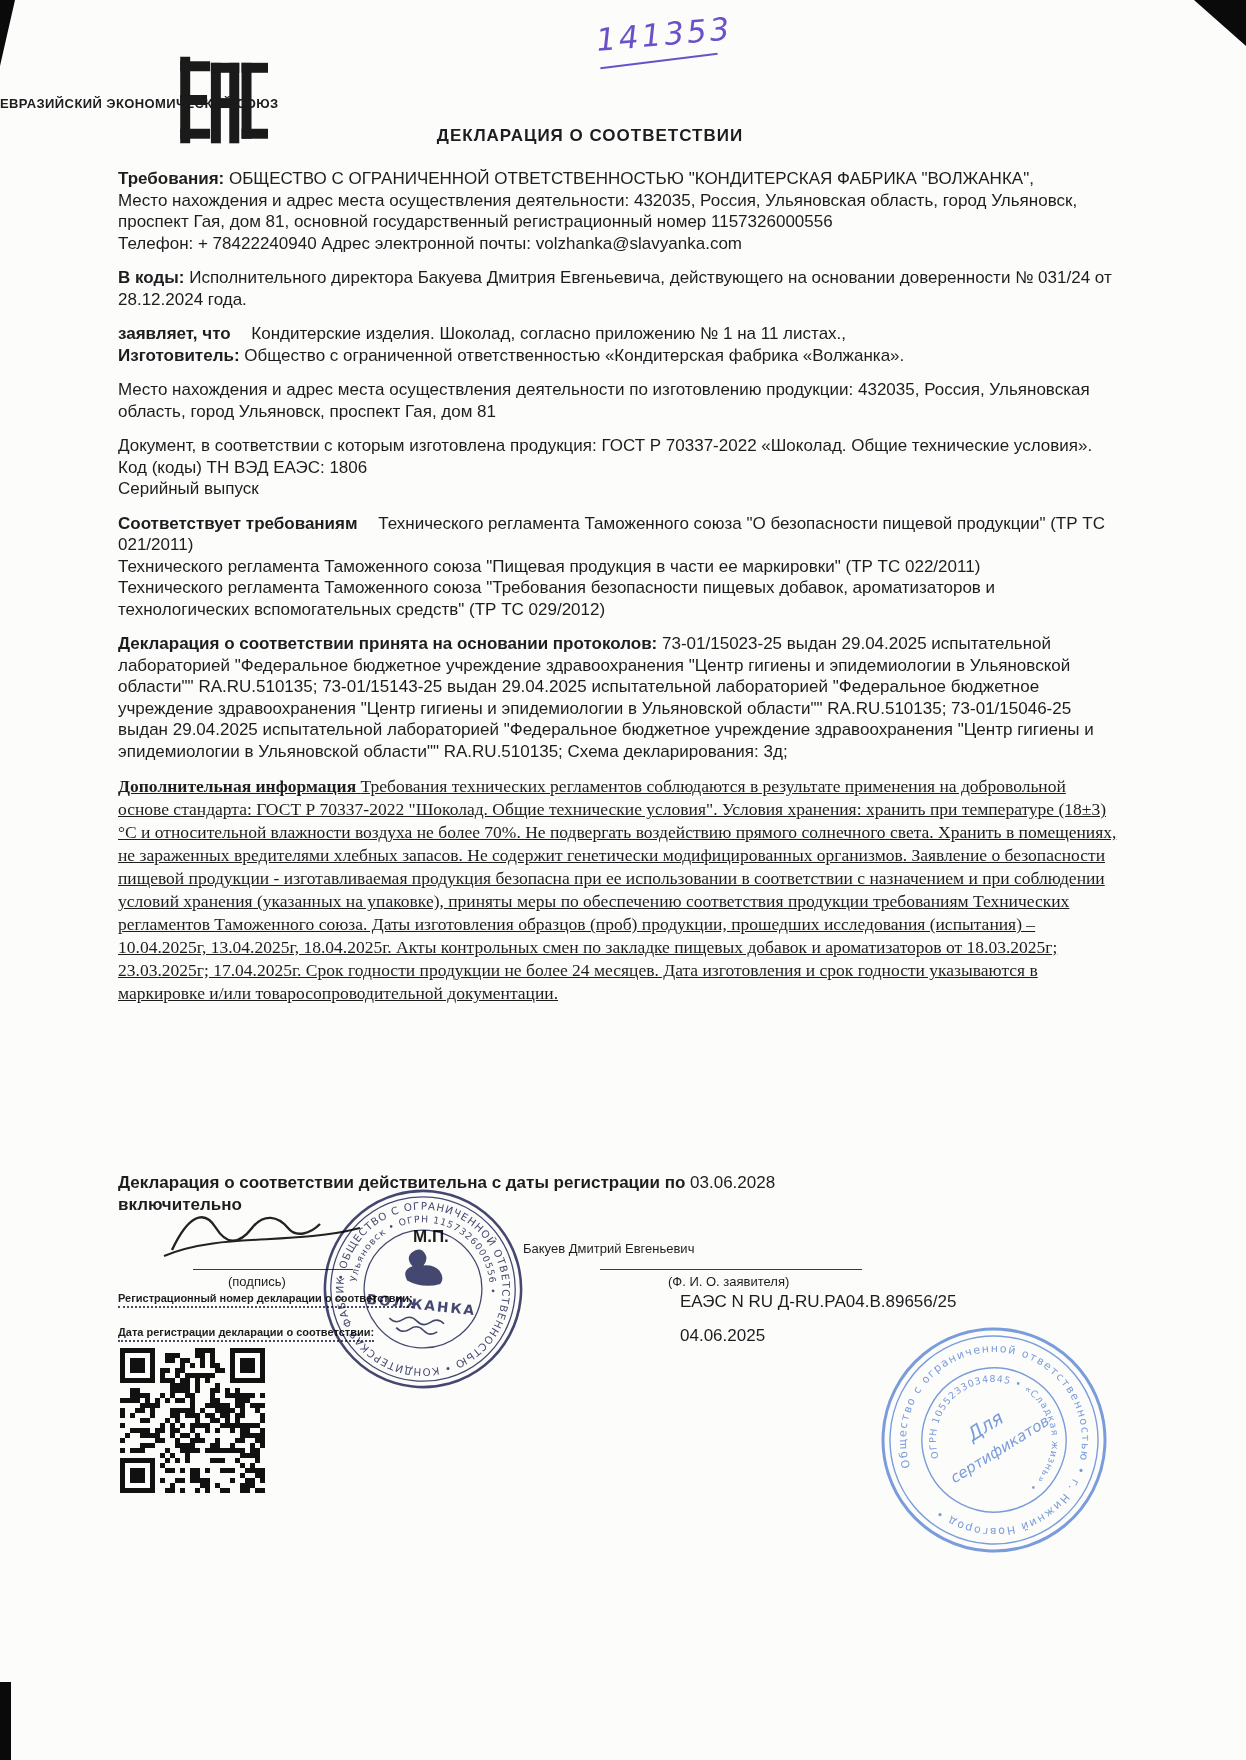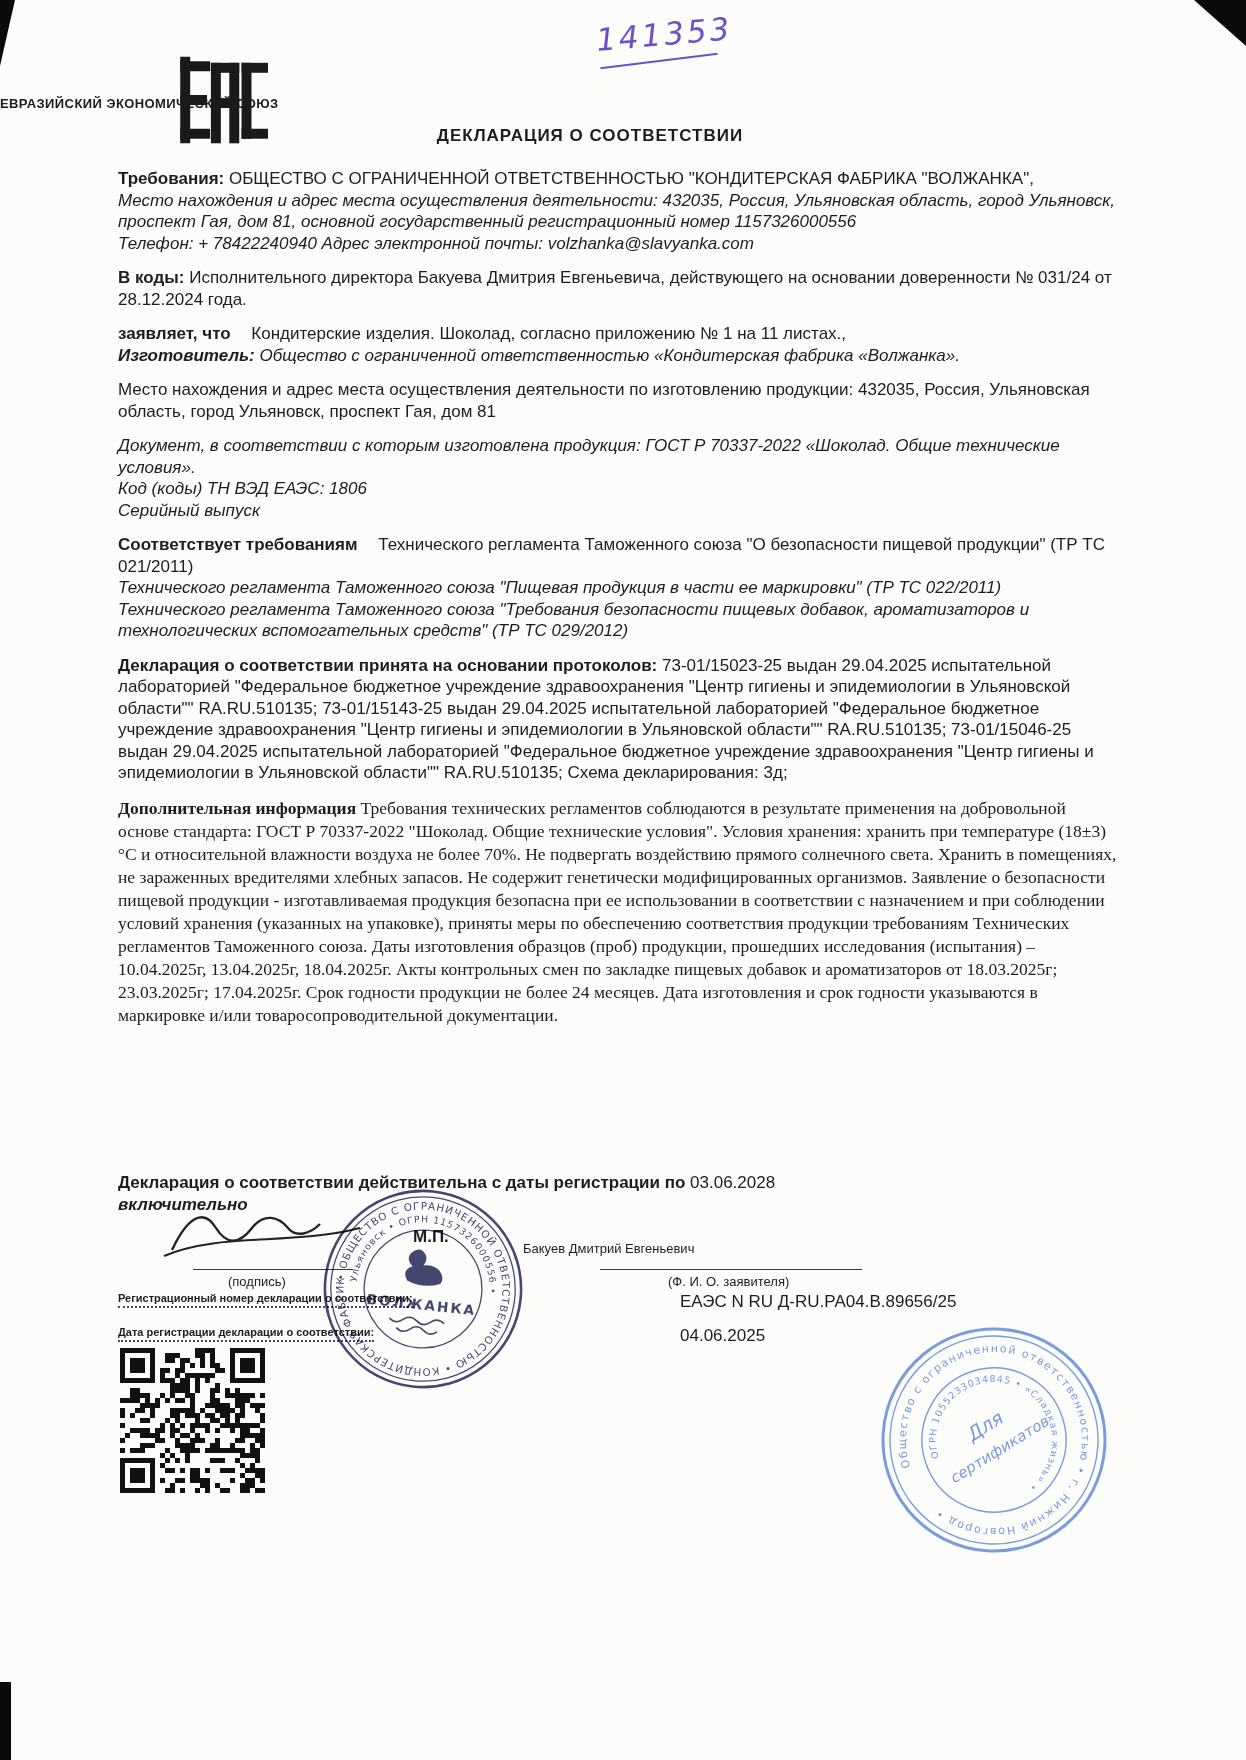--- a/index.html
+++ b/index.html
@@ -3,21 +3,21 @@
 <meta charset="utf-8">
 <style>
   * { margin:0; padding:0; box-sizing:border-box; }
   html,body { background:#e8e8e8; }
   .page {
     position:relative; width:1246px; height:1760px; margin:0 auto;
     background:#fcfcfa; overflow:hidden; color:#1d1d1f;
     font-family:"Liberation Sans", sans-serif;
   }
   .b { font-weight:bold; }
-  .blk { display:block;font-style:italic; }
+  .blk { display:block; }
   .gap { margin-right:16px; }
 
   
   .art { position:absolute; background:#0a0a0a; z-index:6; }
   .art-tl { left:0; top:0; width:15px; height:66px; clip-path:polygon(0 0,100% 0,0 100%); }
   .art-tr { right:0; top:0; width:52px; height:46px; clip-path:polygon(0 0,100% 0,100% 100%); }
   .art-bl { left:0; bottom:0; width:11px; height:78px; }
 
   
   .eac { position:absolute; left:176px; top:50px; z-index:1; }
@@ -30,21 +30,21 @@
     background:#6b51c9; transform:rotate(-7deg); z-index:2; }
   .title-union { position:absolute; left:0; top:96px; width:1180px; text-align:left;
     font-weight:bold; font-size:13px; letter-spacing:.4px; }
   .title-doc { position:absolute; left:0; top:126px; width:1180px; text-align:center;
     font-weight:bold; font-size:17px; letter-spacing:1px; }
 
   
   .content { position:absolute; left:118px; top:168px; width:1000px;
     font-size:17px; line-height:21.5px; z-index:1; }
   .content p { margin-bottom:13px; }
-  .serif { font-family:"Liberation Serif", serif; font-size:17.5px; line-height:23px; }
+  .serif { font-family:"Liberation Serif", serif; font-size:17.5px; line-height:23px;text-decoration:underline; }
 
   .validity { position:absolute; left:118px; top:1172px; width:1000px;
     font-size:17px; line-height:22px; z-index:1; }
 
   
   .sig-svg { position:absolute; left:160px; top:1198px; z-index:2; }
   .mp { position:absolute; left:413px; top:1227px; font-weight:bold; font-size:17px; z-index:1; }
   .sig-line { position:absolute; left:193px; top:1269px; width:160px; height:0;
     border-top:1.6px solid #3a3a3a; z-index:2; }
   .sig-caption { position:absolute; left:228px; top:1274px; font-size:13px; z-index:1; }

